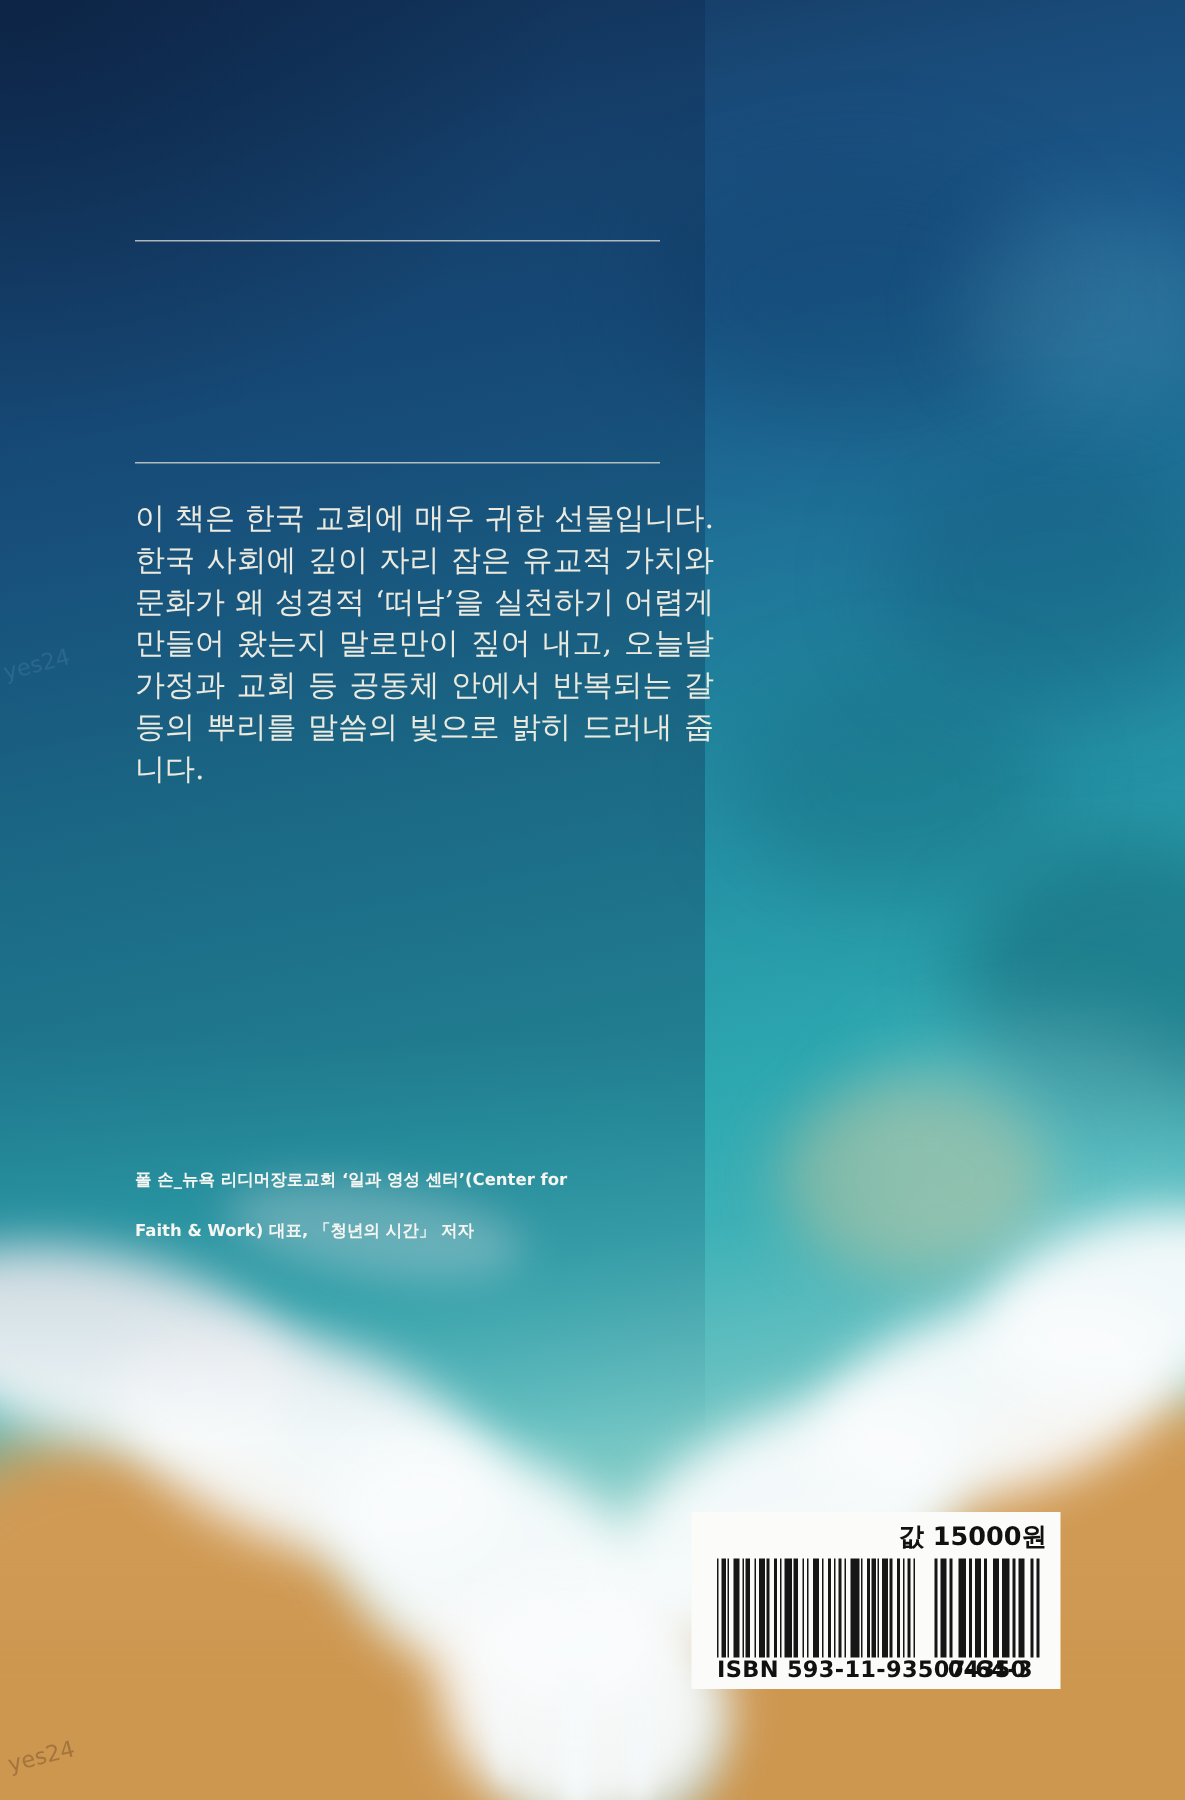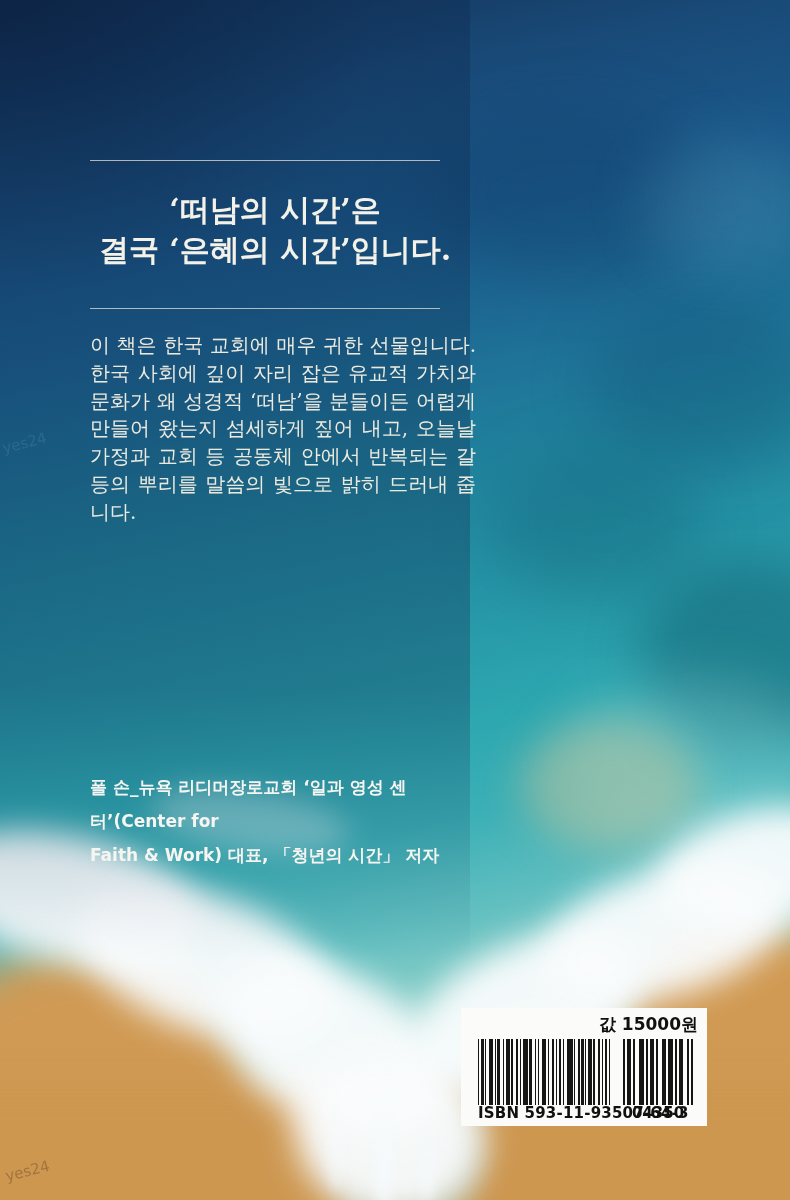--- a/index.html
+++ b/index.html
@@ -45,21 +45,21 @@
     font-size:19px;line-height:29px;letter-spacing:.4px;color:#e9e5d8;white-space:pre-line;}
   .divider{position:absolute;left:90px;width:350px;height:1px;background:rgba(235,232,220,.72);}
   .d1{top:160px;} .d2{top:308px;}
   .headline{position:absolute;top:190px;left:55px;width:440px;margin:0;text-align:center;
     font-size:30px;line-height:40px;font-weight:700;color:#f4f1e8;white-space:pre-line;}
   .bodytext{position:absolute;top:332px;left:90px;width:386px;
     font-size:20px;line-height:27.8px;color:#eceadf;text-align:justify;}
   .bodytext p{margin:0;}
   .endorser{position:absolute;top:770px;left:90px;width:400px;
     font-family:"DejaVu Sans",sans-serif;font-weight:700;
-    font-size:17px;line-height:34px;color:#f6f5f1;white-space:pre-line;}
+    font-size:11px;line-height:34px;color:#f6f5f1;white-space:pre-line;}
   
   .barcode-panel{position:absolute;left:461px;top:1008px;width:246px;height:118px;background:#fbfbfa;z-index:5;font-weight:bold;}
   .price{position:absolute;top:5px;right:9px;font-family:"DejaVu Sans",sans-serif;font-size:17px;color:#111;}
   .bars{position:absolute;top:31px;height:66px;display:flex;align-items:stretch;}
   .bars span{flex-basis:0;height:100%;}
   .bars .bar{background:#161616;}
   .bars .gap{background:transparent;}
   .bars-main{left:17px;width:132px;}
   .bars-add{left:162px;width:70px;}
   .isbn{position:absolute;bottom:4px;left:17px;font-family:"DejaVu Sans",sans-serif;font-size:15px;color:#111;letter-spacing:.2px;}
@@ -92,26 +92,24 @@
   <div class="blob f f5"></div>
   <div class="blob f f6"></div>
   <div class="blob f f7"></div>
   <div class="blob f11"></div>
   <div class="blob f8"></div>
   <div class="blob f9"></div>
   <div class="blob f10"></div>
   <div class="shade"></div>
 
   <div class="divider d1"></div>
-  <h1 class="headline">‘떠남의 시간’은
-결국 ‘은혜의 시간’입니다.</h1>
   <div class="divider d2"></div>
 
   <div class="bodytext">
-    <p>이 책은 한국 교회에 매우 귀한 선물입니다. 한국 사회에 깊이 자리 잡은 유교적 가치와 문화가 왜 성경적 ‘떠남’을 분들이든 어렵게 만들어 왔는지 섬세하게 짚어 내고, 오늘날 가정과 교회 등 공동체 안에서 반복되는 갈등의 뿌리를 말씀의 빛으로 밝히 드러내 줍니다.</p>
+    <p>이 책은 한국 교회에 매우 귀한 선물입니다. 한국 사회에 깊이 자리 잡은 유교적 가치와 문화가 왜 성경적 ‘떠남’을 실천하기 어렵게 만들어 왔는지 말로만이 짚어 내고, 오늘날 가정과 교회 등 공동체 안에서 반복되는 갈등의 뿌리를 말씀의 빛으로 밝히 드러내 줍니다.</p>
   </div>
 
   <div class="endorser">폴 손_뉴욕 리디머장로교회 ‘일과 영성 센터’(Center for
 Faith &amp; Work) 대표, 「청년의 시간」 저자</div>
 
   <div class="wm wm-top">yes24</div>
   <div class="wm wm-bottom">yes24</div>
 
   <div class="barcode-panel">
     <div class="price">값 15000원</div>

